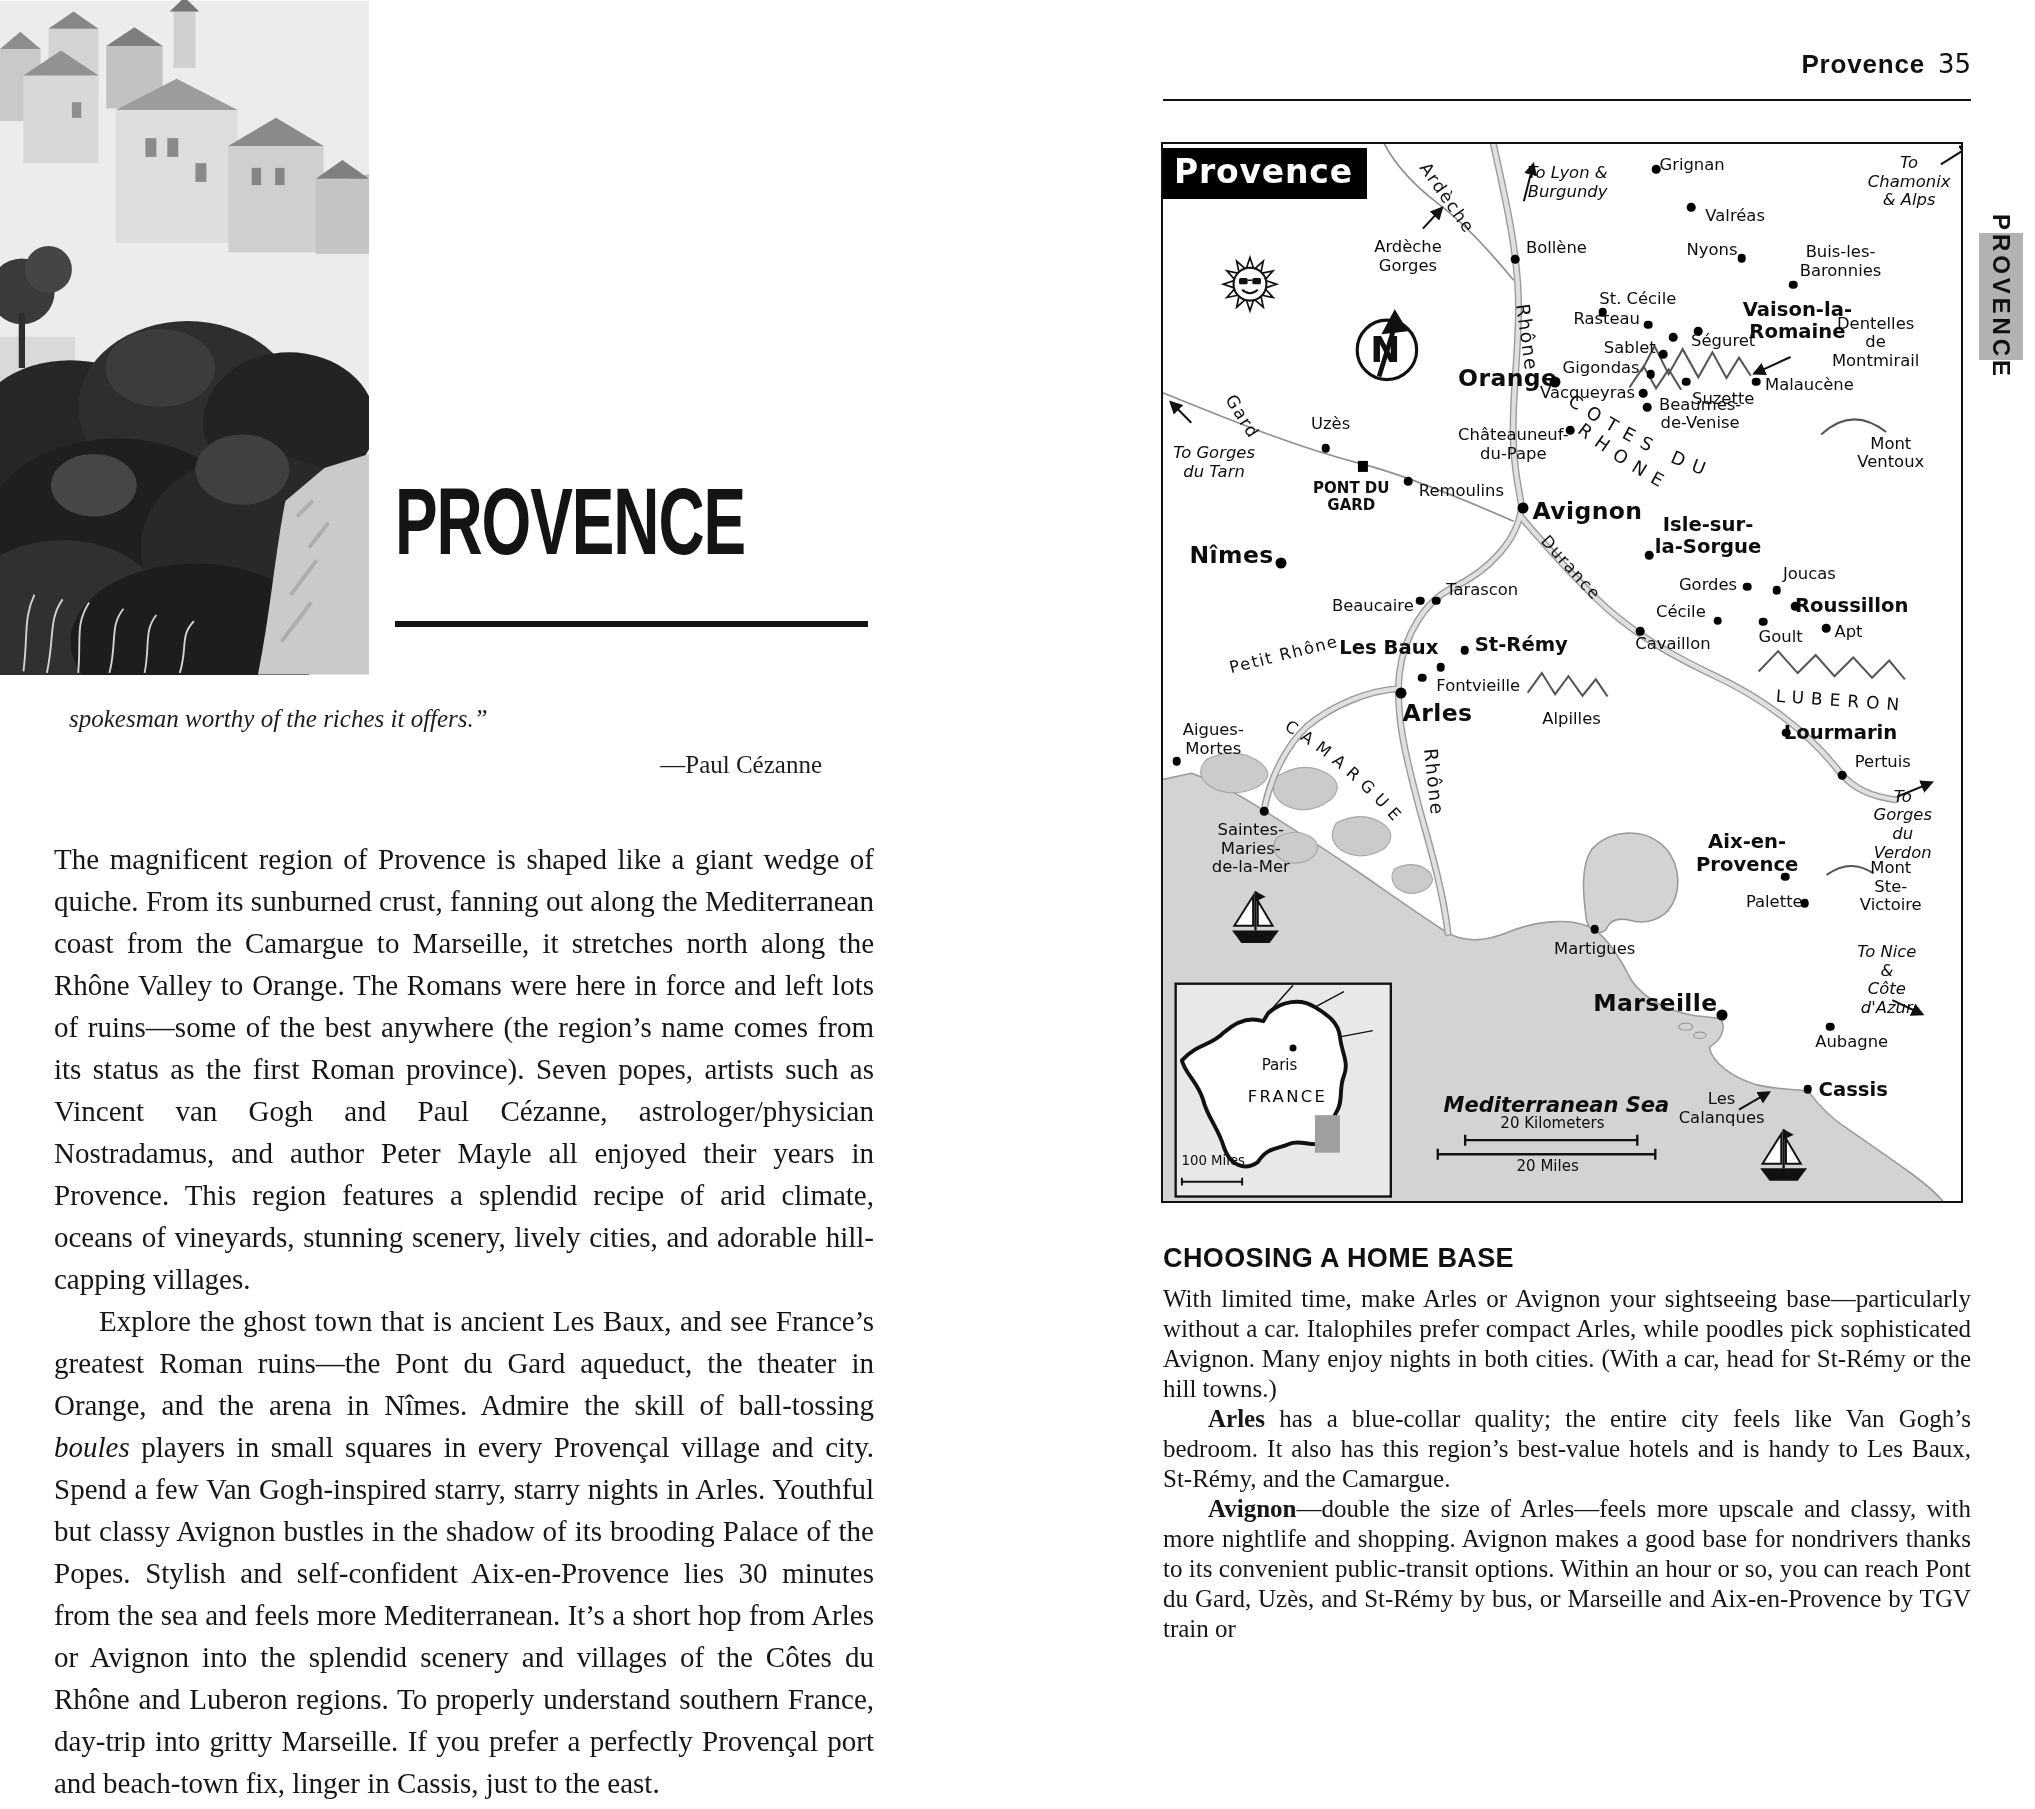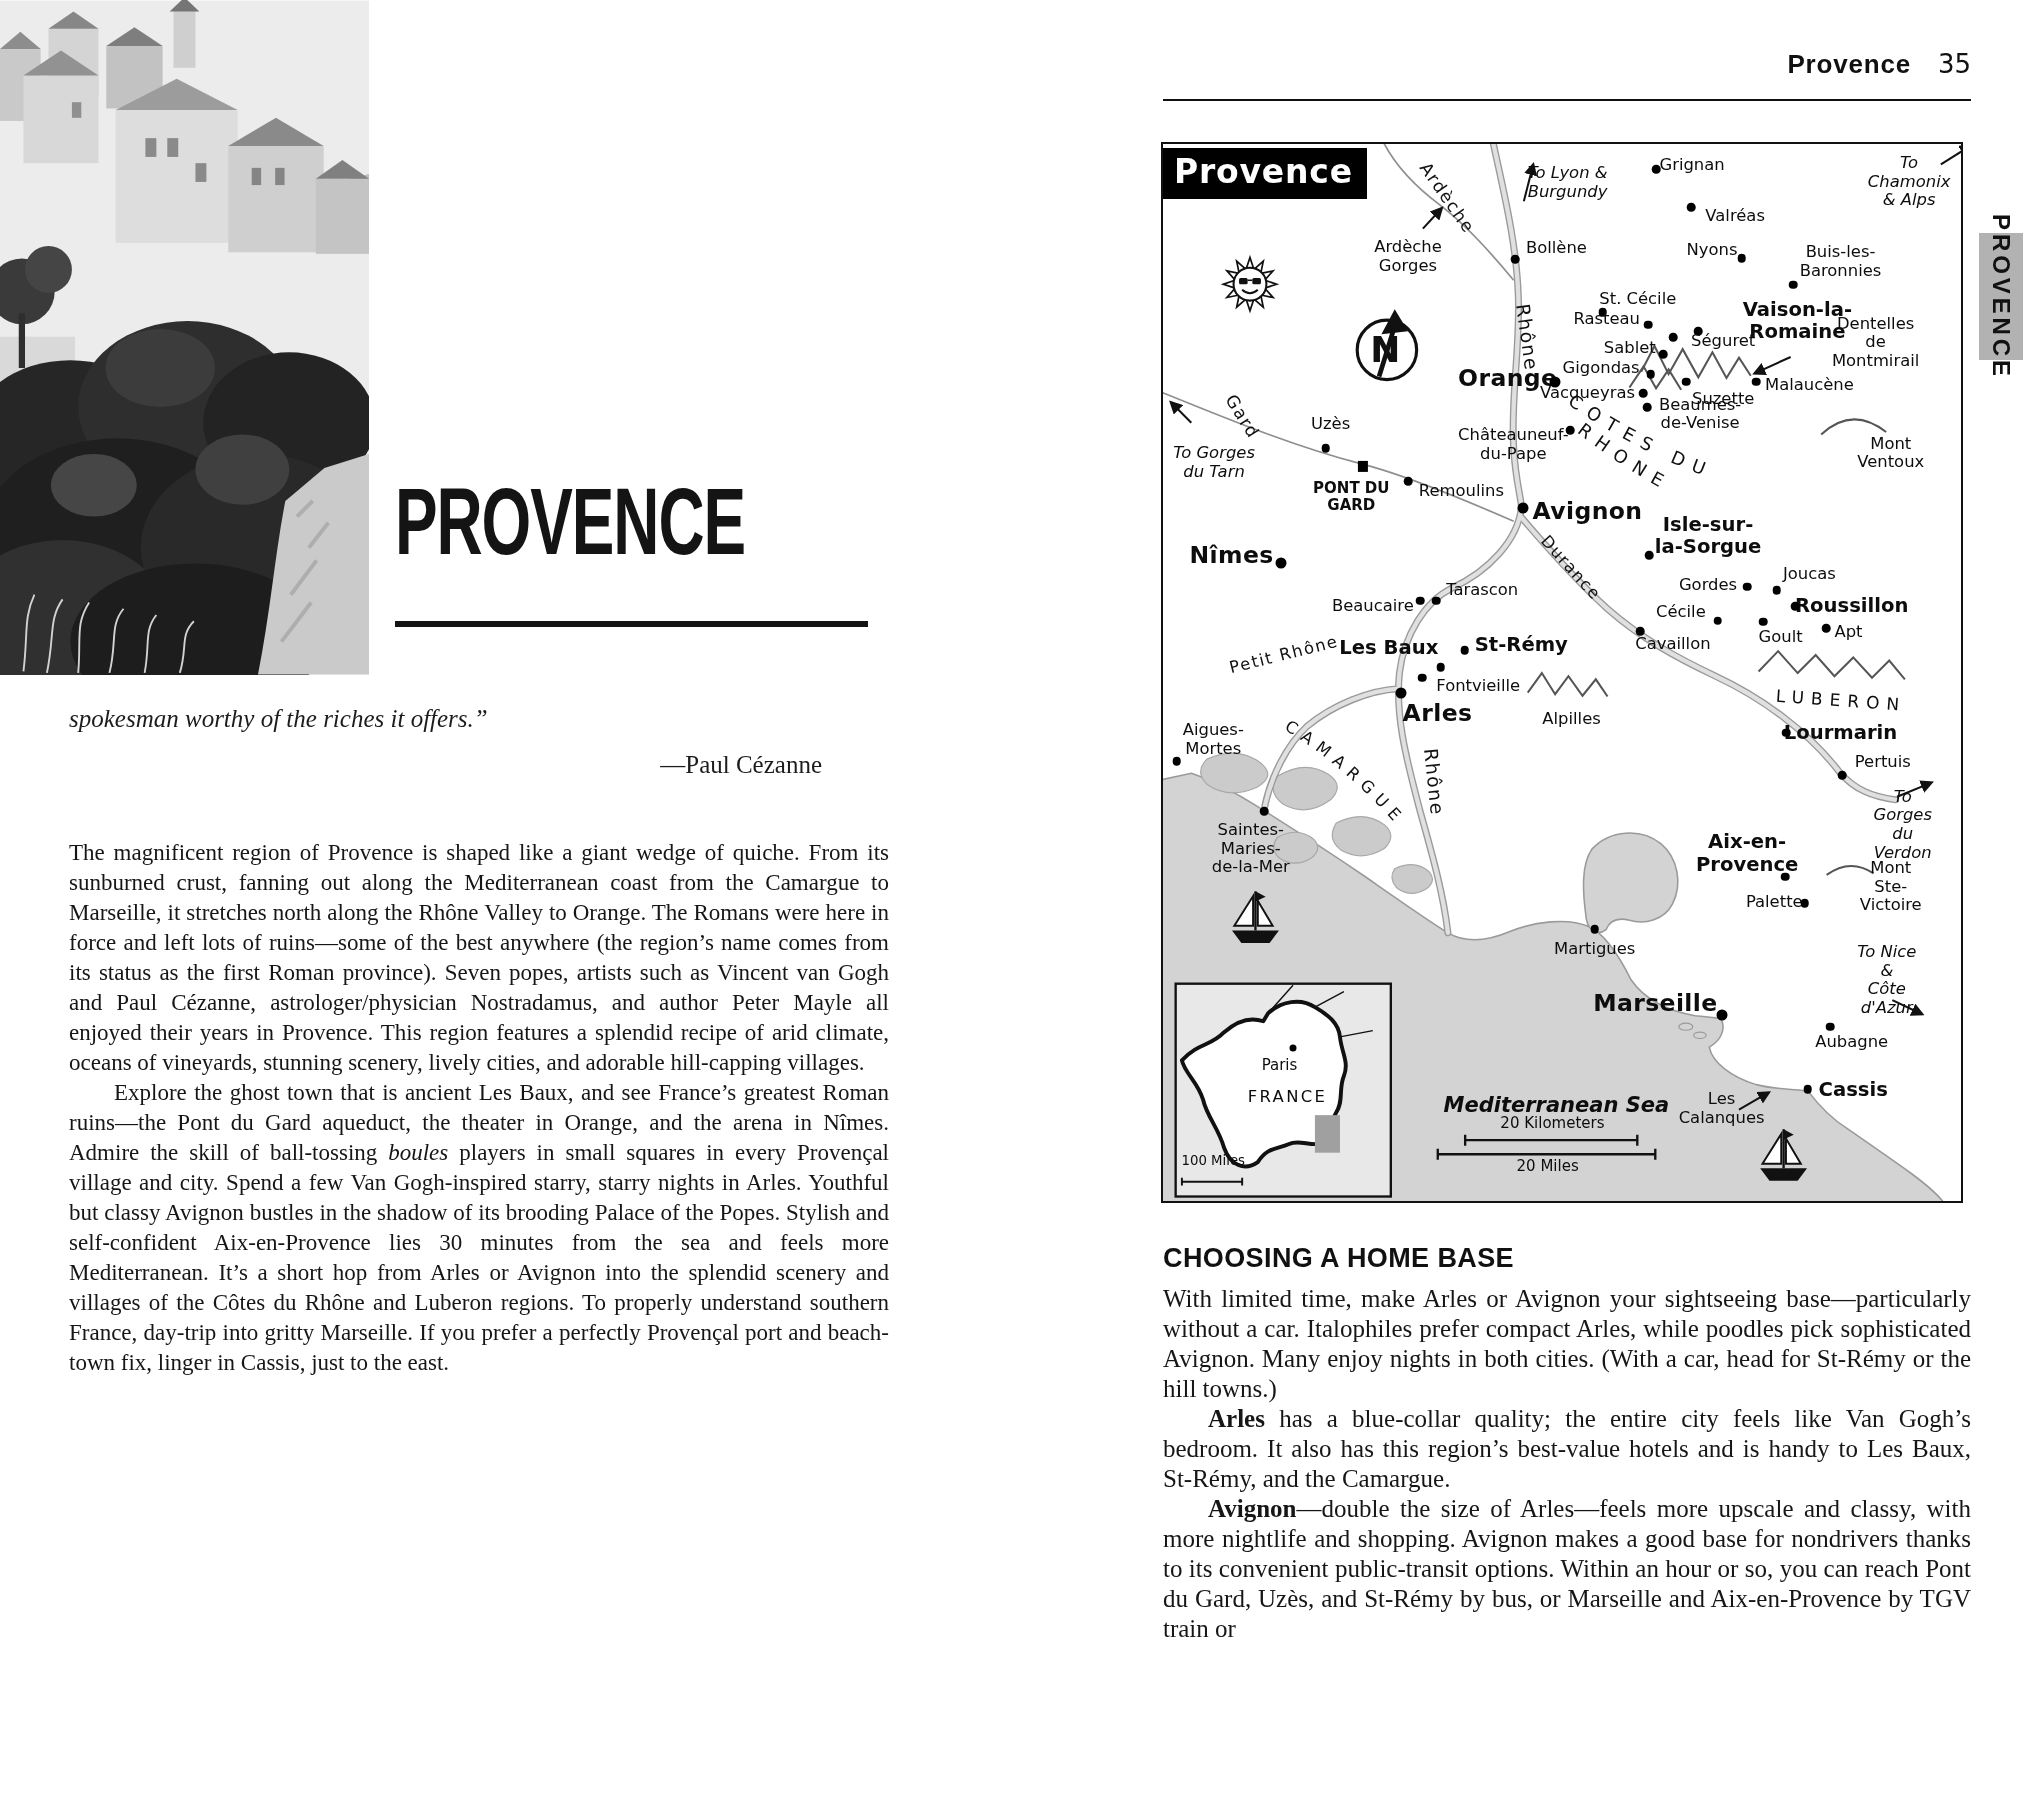--- a/index.html
+++ b/index.html
@@ -12,27 +12,27 @@
   .photo { position:absolute; left:0; top:0; width:369px; height:675px; }
   .page-title {
     position:absolute; left:395px; top:468px;
     font-family:"Liberation Sans", sans-serif; font-weight:bold; font-size:94px;
     letter-spacing:-1.6px; transform:scaleX(.68); transform-origin:0 0; white-space:nowrap;
     color:#141414;
   }
   .title-rule { position:absolute; left:395px; top:621px; width:473px; height:5.5px; background:#141414; }
   .quote { position:absolute; left:69px; top:700px; width:822px; font-size:25px; line-height:38px; font-style:italic; color:#1c1c1c; }
   .quote-attr { font-style:normal; text-align:right; padding-right:69px; margin-top:7.8px; }
-  .body-left { position:absolute; left:69px; top:838px; width:820px; font-size:23px; line-height:30px; text-align:justify; color:#161616; }
+  .body-left { position:absolute; left:54px; top:838px; width:820px; font-size:29px; line-height:42px; text-align:justify; color:#161616; }
   .body-left p, .body-right p { margin:0; }
   .indent { text-indent:45px; }
   
   .page-head { position:absolute; left:1163px; top:49px; width:808px; text-align:right; font-family:"Liberation Sans", sans-serif; font-size:26px; color:#111; }
   .page-head .sec { font-weight:bold; letter-spacing:0.8px; }
-  .page-head .num { margin-left:27px; font-family:"DejaVu Sans", sans-serif; font-weight:normal; }
+  .page-head .num { margin-left:13px; font-family:"DejaVu Sans", sans-serif; font-weight:normal; }
   .head-rule { position:absolute; left:1163px; top:99px; width:808px; height:2.3px; background:#111; }
   .side-tab { position:absolute; left:1979px; top:233px; width:44px; height:127px; background:#b2b2b2; }
   .side-tab span {
     position:absolute; left:50%; top:50%; transform:translate(-50%,-50%);
     writing-mode:vertical-rl; white-space:nowrap;
     font-family:"Liberation Sans", sans-serif; font-weight:bold; font-size:24px; letter-spacing:3.9px; color:#111;
   }
   
   .map {
     position:absolute; left:1161px; top:142px; width:802px; height:1061px;

